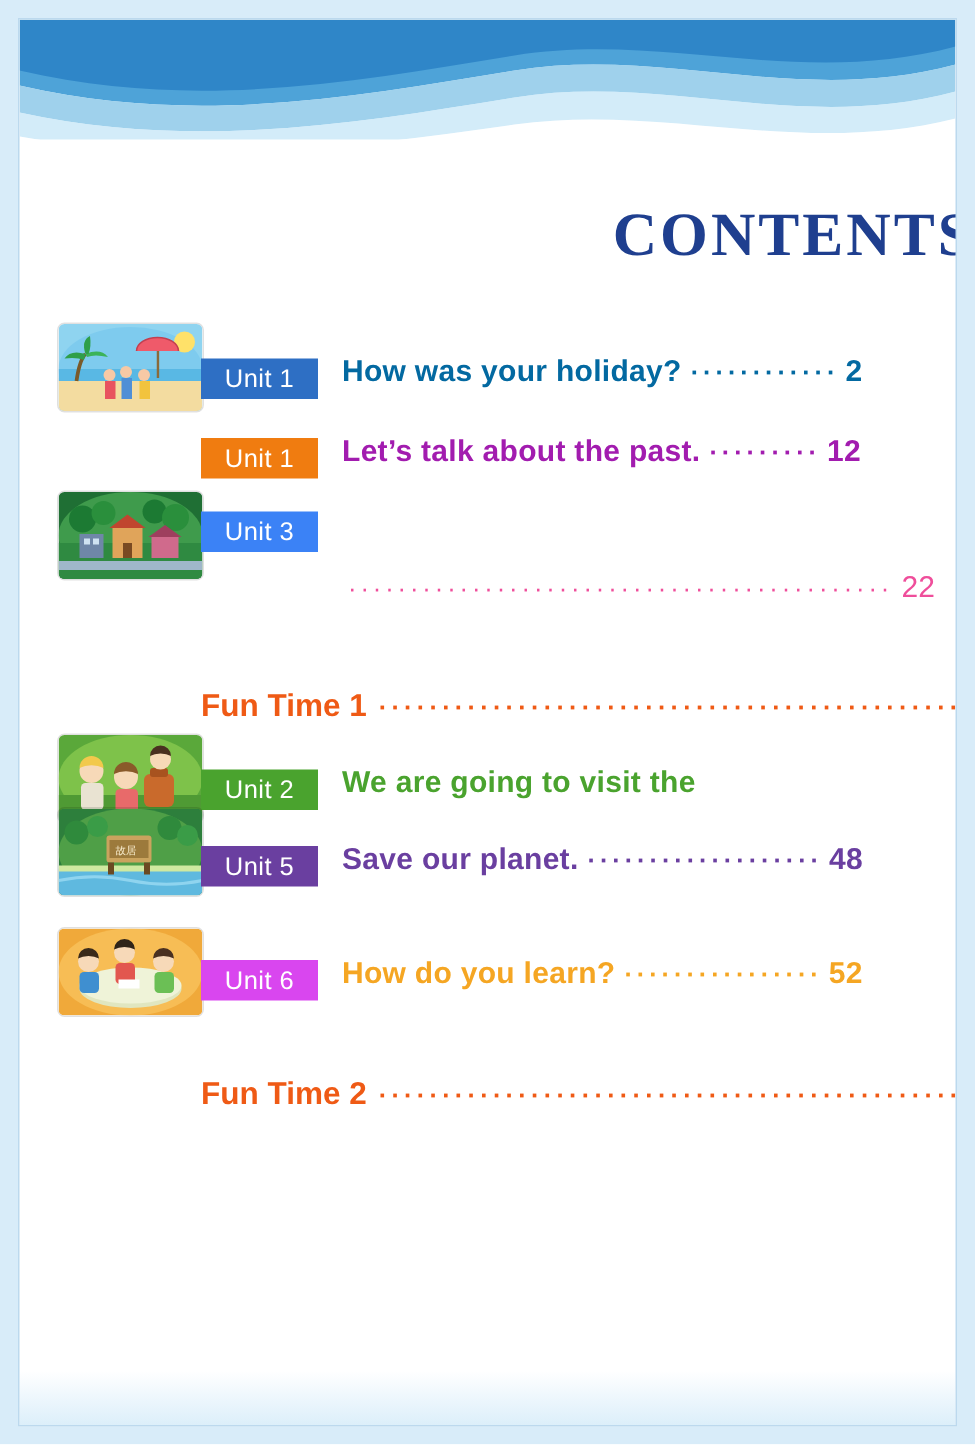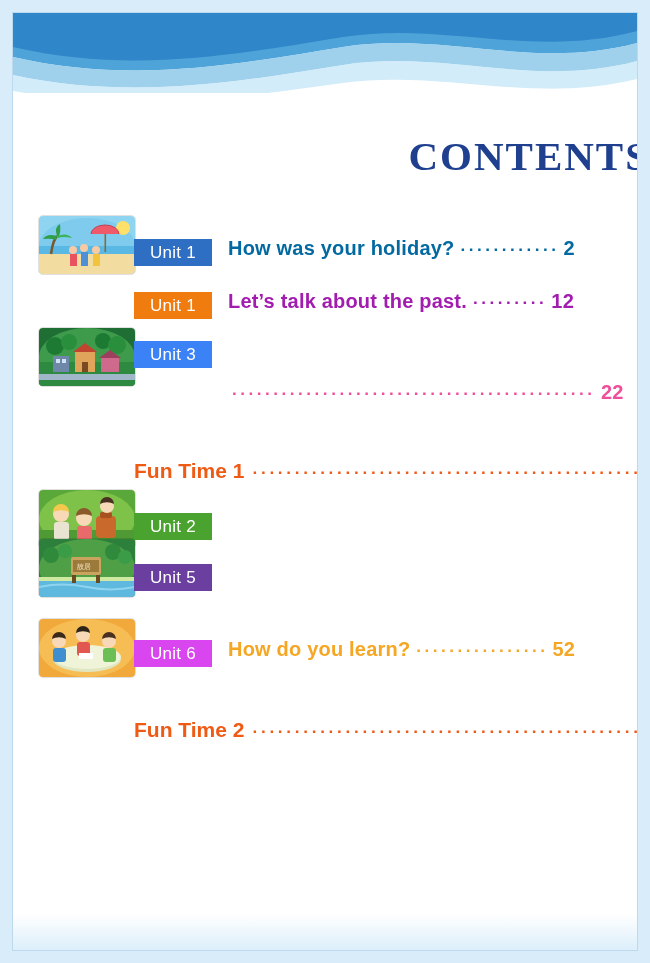--- a/index.html
+++ b/index.html
@@ -137,21 +137,21 @@
     font-size: 20px;
     font-weight: bold;
   }
 
   
   .cont {
     position: absolute;
     left: 232px;
     top: 22px;
     font-size: 20px;
-    font-weight: bold;
+    font-weight: normal;
     white-space: nowrap;
   }
   .cont .lead { letter-spacing: 2.6px; font-size: 17px; }
 
   .funtime {
     position: absolute;
     left: 134px;
     top: 20px;
     font-size: 21px;
     font-weight: bold;
@@ -273,20 +273,23 @@
           <circle cx="45" cy="28" r="8" fill="#f7d9b8"></circle>
           <path d="M37 26 a8 8 0 0 1 16 0 a12 7 0 0 0 -16 0z" fill="#8a5a2a"></path>
           <rect x="38" y="36" width="15" height="16" rx="3" fill="#e86a6a"></rect>
           <rect x="57" y="26" width="20" height="22" rx="4" fill="#c96a2c"></rect>
           <rect x="61" y="22" width="12" height="6" rx="2" fill="#a8531f"></rect>
           <circle cx="68" cy="16" r="7" fill="#f7d9b8"></circle>
           <path d="M61 14 a7 7 0 0 1 14 0 a10 6 0 0 0 -14 0z" fill="#4a3020"></path>
         </svg>
       </div>
       <div class="chip" style="background:#4aa32e; top:12px">Unit 2</div>
+      <div class="entry" style="color:#4aa32e; top:10px">
+        <span>We are going to visit the</span>
+      </div>
     </div>
 
 
     <div class="row" style="height:72px">
       <div class="thumb" style="top:-8px">
         <svg width="96" height="58" viewBox="0 0 96 58" xmlns="http://www.w3.org/2000/svg">
           <rect width="96" height="58" fill="#2d7f3c"></rect>
           <ellipse cx="48" cy="29" rx="48" ry="29" fill="#4f9f47"></ellipse>
           <rect x="0" y="40" width="96" height="18" fill="#5fb9df"></rect>
           <rect x="0" y="38" width="96" height="4" fill="#cfe9a0"></rect>
@@ -296,20 +299,23 @@
           <circle cx="86" cy="18" r="7" fill="#3a9c47"></circle>
           <rect x="32" y="18" width="30" height="18" rx="2" fill="#caa35e"></rect>
           <rect x="34" y="21" width="26" height="12" fill="#9c7a3c"></rect>
           <text x="38" y="30" font-size="7" fill="#f5e9c8" font-family="sans-serif">故居</text>
           <rect x="33" y="36" width="4" height="8" fill="#6b4a22"></rect>
           <rect x="57" y="36" width="4" height="8" fill="#6b4a22"></rect>
           <path d="M0 48 q24 -5 48 0 t48 0" stroke="#8fd4ef" stroke-width="2" fill="none"></path>
         </svg>
       </div>
       <div class="chip" style="background:#6a3fa0; top:18px">Unit 5</div>
+      <div class="entry" style="color:#6a3fa0; top:16px">
+        <span>Save our planet.</span><span class="lead">···················</span><span class="pg">48</span>
+      </div>
     </div>
 
     <div class="row" style="height:78px">
       <div class="thumb" style="top:0px">
         <svg width="96" height="58" viewBox="0 0 96 58" xmlns="http://www.w3.org/2000/svg">
           <rect width="96" height="58" fill="#f0a93a"></rect>
           <ellipse cx="48" cy="29" rx="48" ry="29" fill="#f7bd55"></ellipse>
           <ellipse cx="48" cy="40" rx="34" ry="13" fill="#e0e6c0"></ellipse>
           <ellipse cx="48" cy="38" rx="34" ry="12" fill="#eff3d8"></ellipse>
           <circle cx="20" cy="22" r="7" fill="#f7d9b8"></circle>

